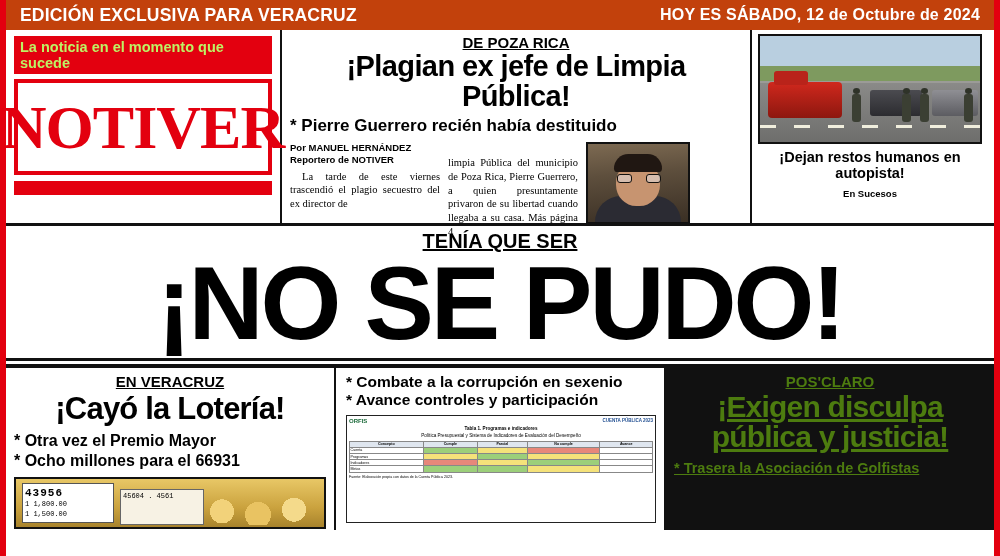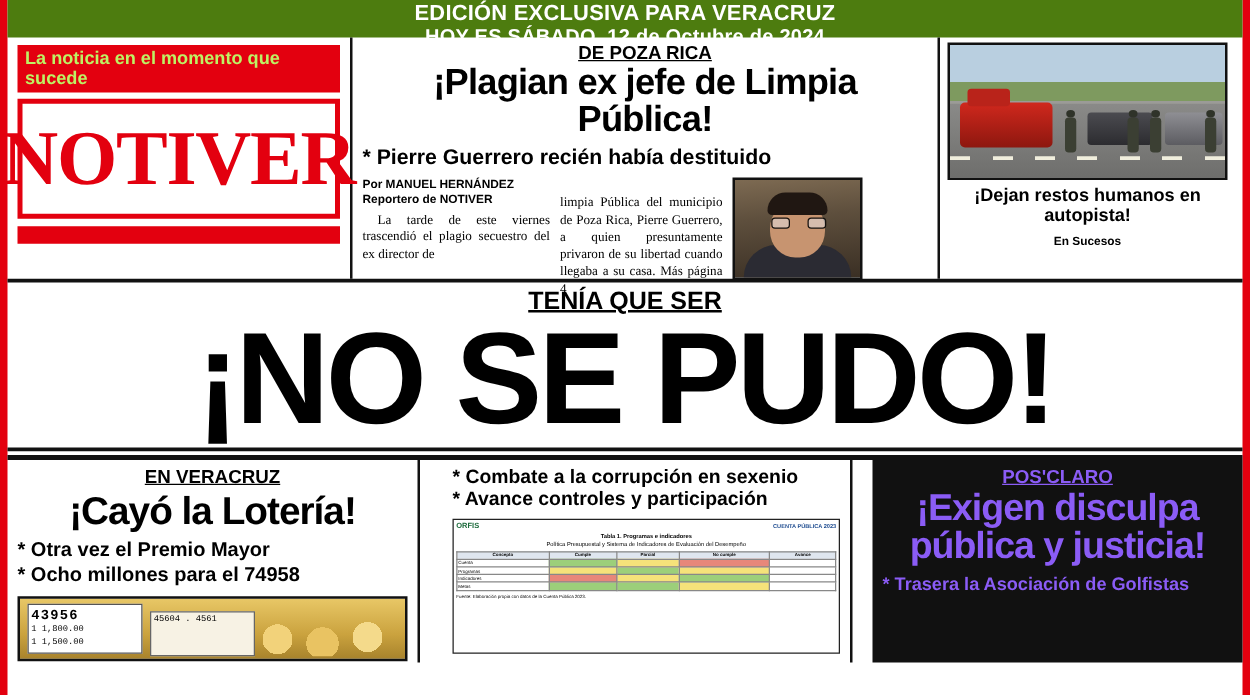--- a/index.html
+++ b/index.html
@@ -13,30 +13,29 @@
   .page {
     width: 1000px; height: 556px;
     position: relative;
     border-left: 6px solid #e3000f;
     border-right: 6px solid #e3000f;
     background: #fff;
   }
   
   .topbar {
     height: 30px;
-    background: #4d7c0f;
+    background: #c2410c;
     color: #fff;
     display: flex;
     align-items: center;
     justify-content: space-between;
     padding: 0 14px;
     font-weight: bold;
     font-size: 17px;
     letter-spacing: 0.2px;
-    flex-direction: column;
   }
   .topbar .edition { font-size: 17.5px; }
   .topbar .date { font-size: 16px; text-align: center; }
 
   
   .masthead-row {
     display: flex;
     height: 196px;
     border-bottom: 3px solid #111;
     position: relative;
@@ -254,21 +253,20 @@
     white-space: nowrap;
   }
   .band-rule {
     height: 3px; background: #111; margin: 0 0 3px 0;
   }
 
   
   .bottom {
     display: flex;
     height: 162px;
-    gap: 16px;
   }
   .b-col1 {
     width: 330px;
     border-right: 2px solid #111;
     padding: 5px 8px 0 8px;
   }
   .b-kicker {
     text-align: center;
     font-weight: bold;
     font-size: 15px;
@@ -361,21 +359,22 @@
   .doc-shot th { background:#dfe6ef; }
   .doc-shot .g { background:#9ccf7a; }
   .doc-shot .y { background:#f5e27a; }
   .doc-shot .r { background:#e7877a; }
   .doc-shot .cap { font-size:3.6px; margin-top:2px; }
 
   .b-col3 {
     flex: 1;
     padding: 5px 8px 15px 8px;
     background: #111;
-    color: #8b5cf6;
+    color: #4d7c0f;
+    text-decoration: underline;
   }
   .b3-kicker {
     text-align: center;
     font-weight: bold;
     font-size: 15px;
     text-decoration: underline;
     margin-bottom: 2px;
   }
   .b3-head {
     font-weight: bold;
@@ -457,21 +456,21 @@
     <div class="band-rule"></div>
   </div>
 
   <div class="bottom">
 
     <div class="b-col1">
       <div class="b-kicker">EN VERACRUZ</div>
       <div class="b-head">¡Cayó la Lotería!</div>
       <div class="b-bullets">
         <div>* Otra vez el Premio Mayor</div>
-        <div>* Ocho millones para el 74958</div>
+        <div>* Ocho millones para el 66931</div>
       </div>
       <div class="lottery-img">
         <div class="ticket">
           <div class="num">43956</div>
           <div>1   1,800.00</div>
           <div>1   1,500.00</div>
         </div>
         <div class="ticket2">45604 .    4561</div>
         <div class="coins"></div>
       </div>

